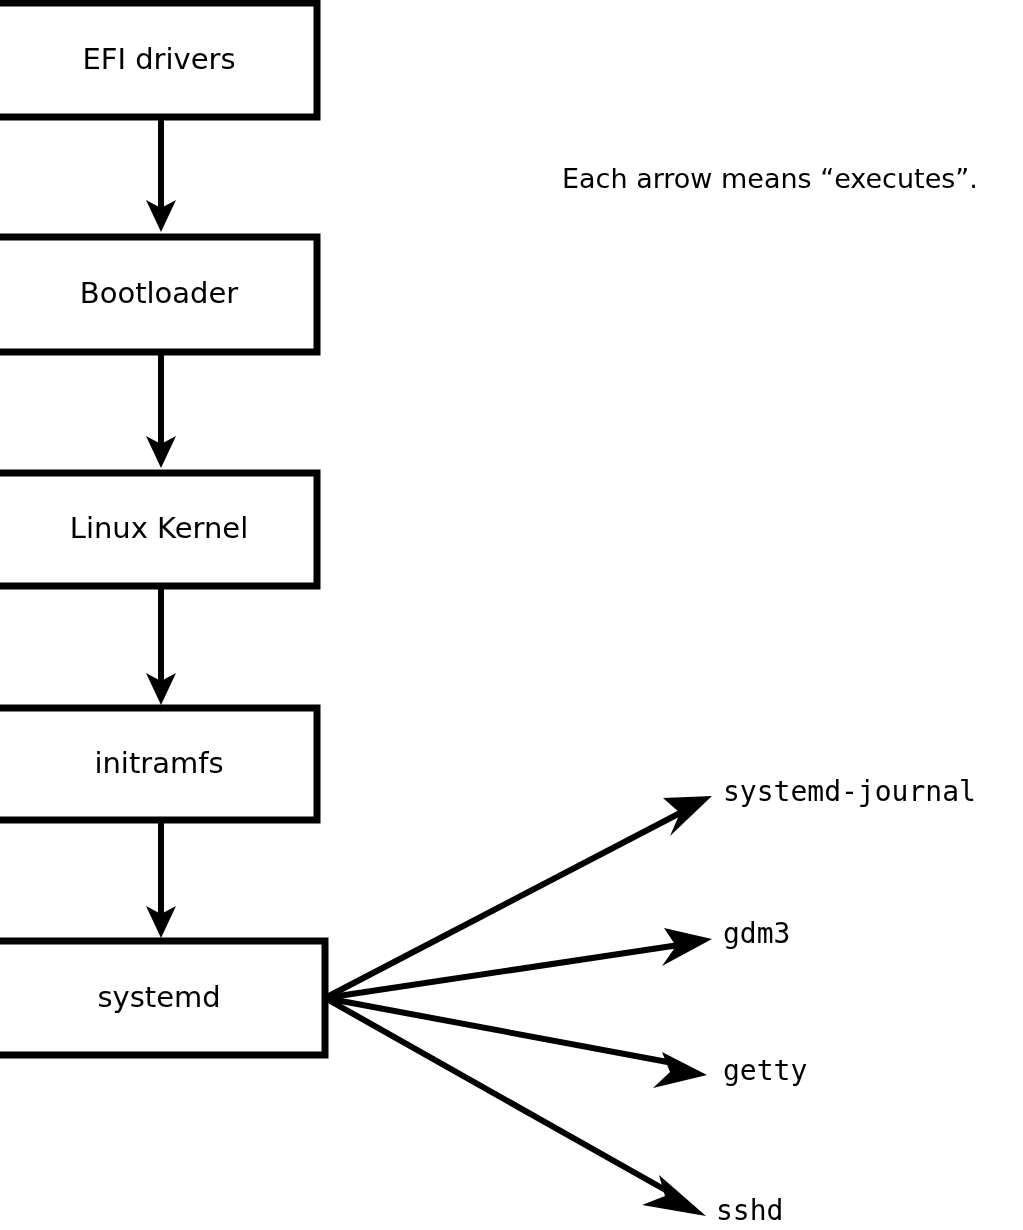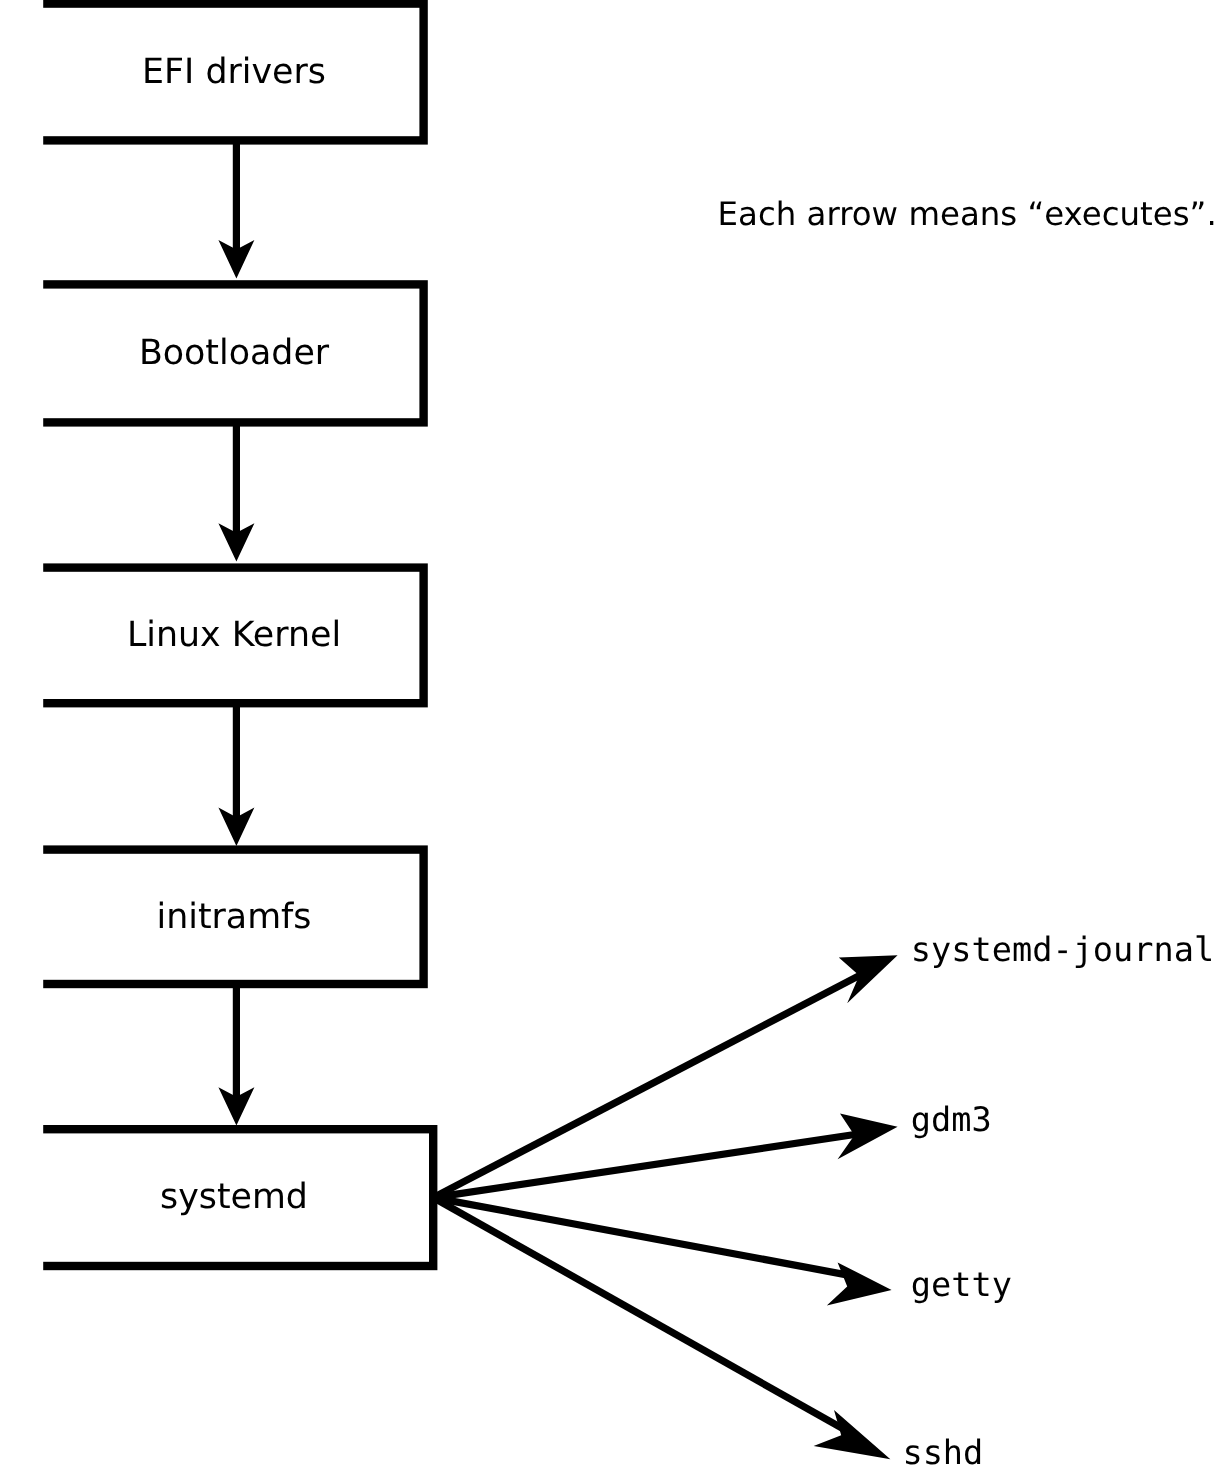--- a/index.html
+++ b/index.html
@@ -16,21 +16,20 @@
     font-family: "DejaVu Sans", "Liberation Sans", sans-serif;
     color: #000000;
   }
 
   #diagram-root {
     position: absolute;
     left: 0;
     top: 0;
     width: 966px;
     height: 1230px;
-    margin-left: 36px;
   }
 
   
   #diagram-svg {
     position: absolute;
     left: 0;
     top: 0;
     width: 1023px;
     height: 1230px;
     display: block;

